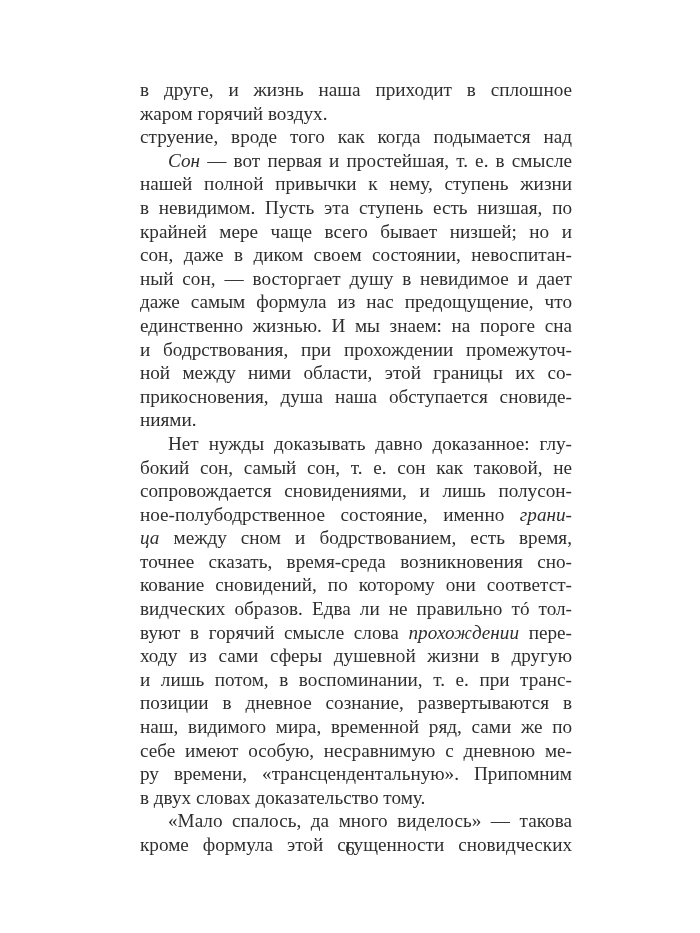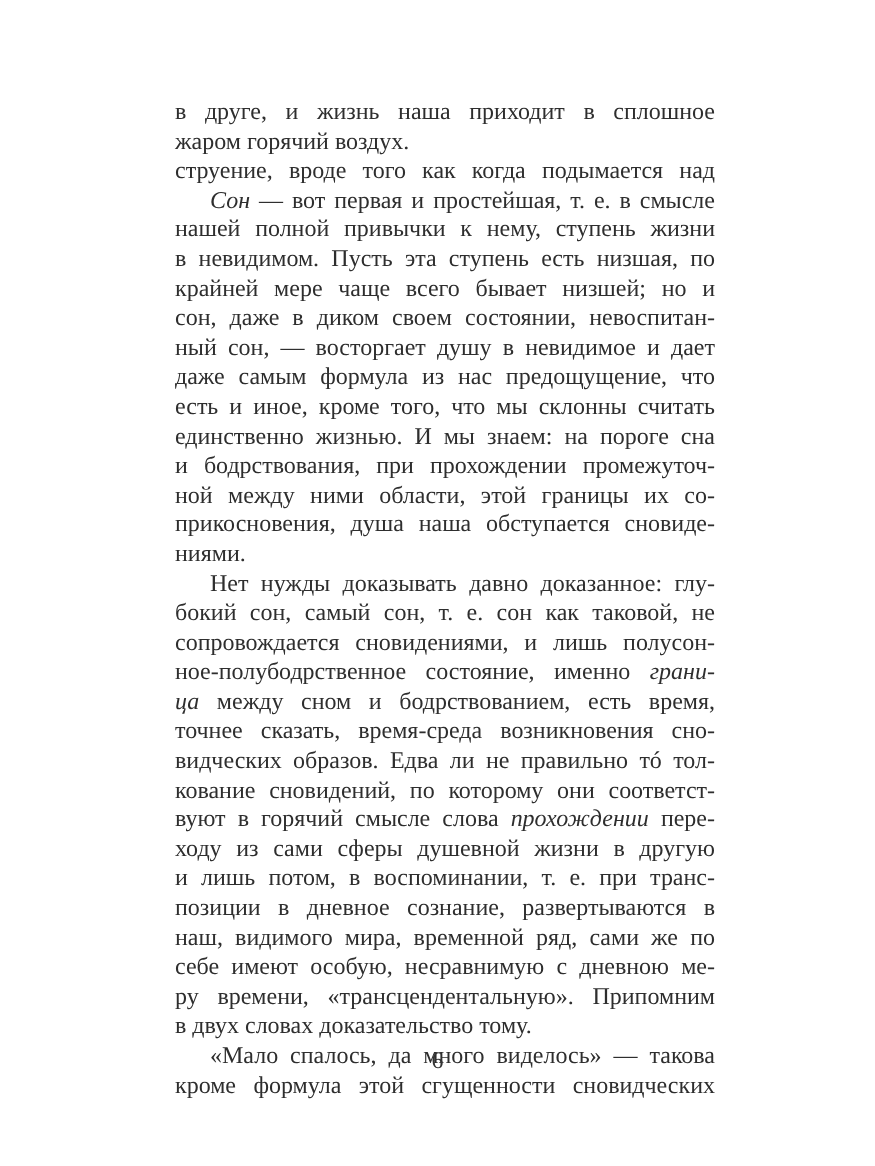--- a/index.html
+++ b/index.html
@@ -41,36 +41,35 @@
       <span class="line"><span>струение, вроде того как когда подымается над</span></span>
     </div>
     <div>
       <span class="line indent"><i>Сон</i><span> — вот первая и простейшая, т. е. в смысле</span></span>
       <span class="line"><span>нашей полной привычки к нему, ступень жизни</span></span>
       <span class="line"><span>в невидимом. Пусть эта ступень есть низшая, по</span></span>
       <span class="line"><span>крайней мере чаще всего бывает низшей; но и</span></span>
       <span class="line"><span>сон, даже в диком своем состоянии, невоспитан-</span></span>
       <span class="line"><span>ный сон, — восторгает душу в невидимое и дает</span></span>
       <span class="line"><span>даже самым формула из нас предощущение, что</span></span>
-      <span class="line"><span>есть и иное, кроме того, что мы склонны считать</span></span>
       <span class="line"><span>единственно жизнью. И мы знаем: на пороге сна</span></span>
       <span class="line"><span>и бодрствования, при прохождении промежуточ-</span></span>
       <span class="line"><span>ной между ними области, этой границы их со-</span></span>
       <span class="line"><span>прикосновения, душа наша обступается сновиде-</span></span>
       <span class="line last"><span>ниями.</span></span>
     </div>
     <div>
       <span class="line indent"><span>Нет нужды доказывать давно доказанное: глу-</span></span>
       <span class="line"><span>бокий сон, самый сон, т. е. сон как таковой, не</span></span>
       <span class="line"><span>сопровождается сновидениями, и лишь полусон-</span></span>
       <span class="line"><span>ное-полубодрственное состояние, именно </span><i>грани-</i></span>
       <span class="line"><i>ца</i><span> между сном и бодрствованием, есть время,</span></span>
       <span class="line"><span>точнее сказать, время-среда возникновения сно-</span></span>
+      <span class="line"><span>кование сновидений, по которому они соответст-</span></span>
       <span class="line"><span>видческих образов. Едва ли не правильно тó тол-</span></span>
-      <span class="line"><span>кование сновидений, по которому они соответст-</span></span>
       <span class="line"><span>вуют в горячий смысле слова </span><i>прохождении</i><span> пере-</span></span>
       <span class="line"><span>ходу из сами сферы душевной жизни в другую</span></span>
       <span class="line"><span>и лишь потом, в воспоминании, т. е. при транс-</span></span>
       <span class="line"><span>позиции в дневное сознание, развертываются в</span></span>
       <span class="line"><span>наш, видимого мира, временной ряд, сами же по</span></span>
       <span class="line"><span>себе имеют особую, несравнимую с дневною ме-</span></span>
       <span class="line"><span>ру времени, «трансцендентальную». Припомним</span></span>
       <span class="line last"><span>в двух словах доказательство тому.</span></span>
     </div>
     <div>

